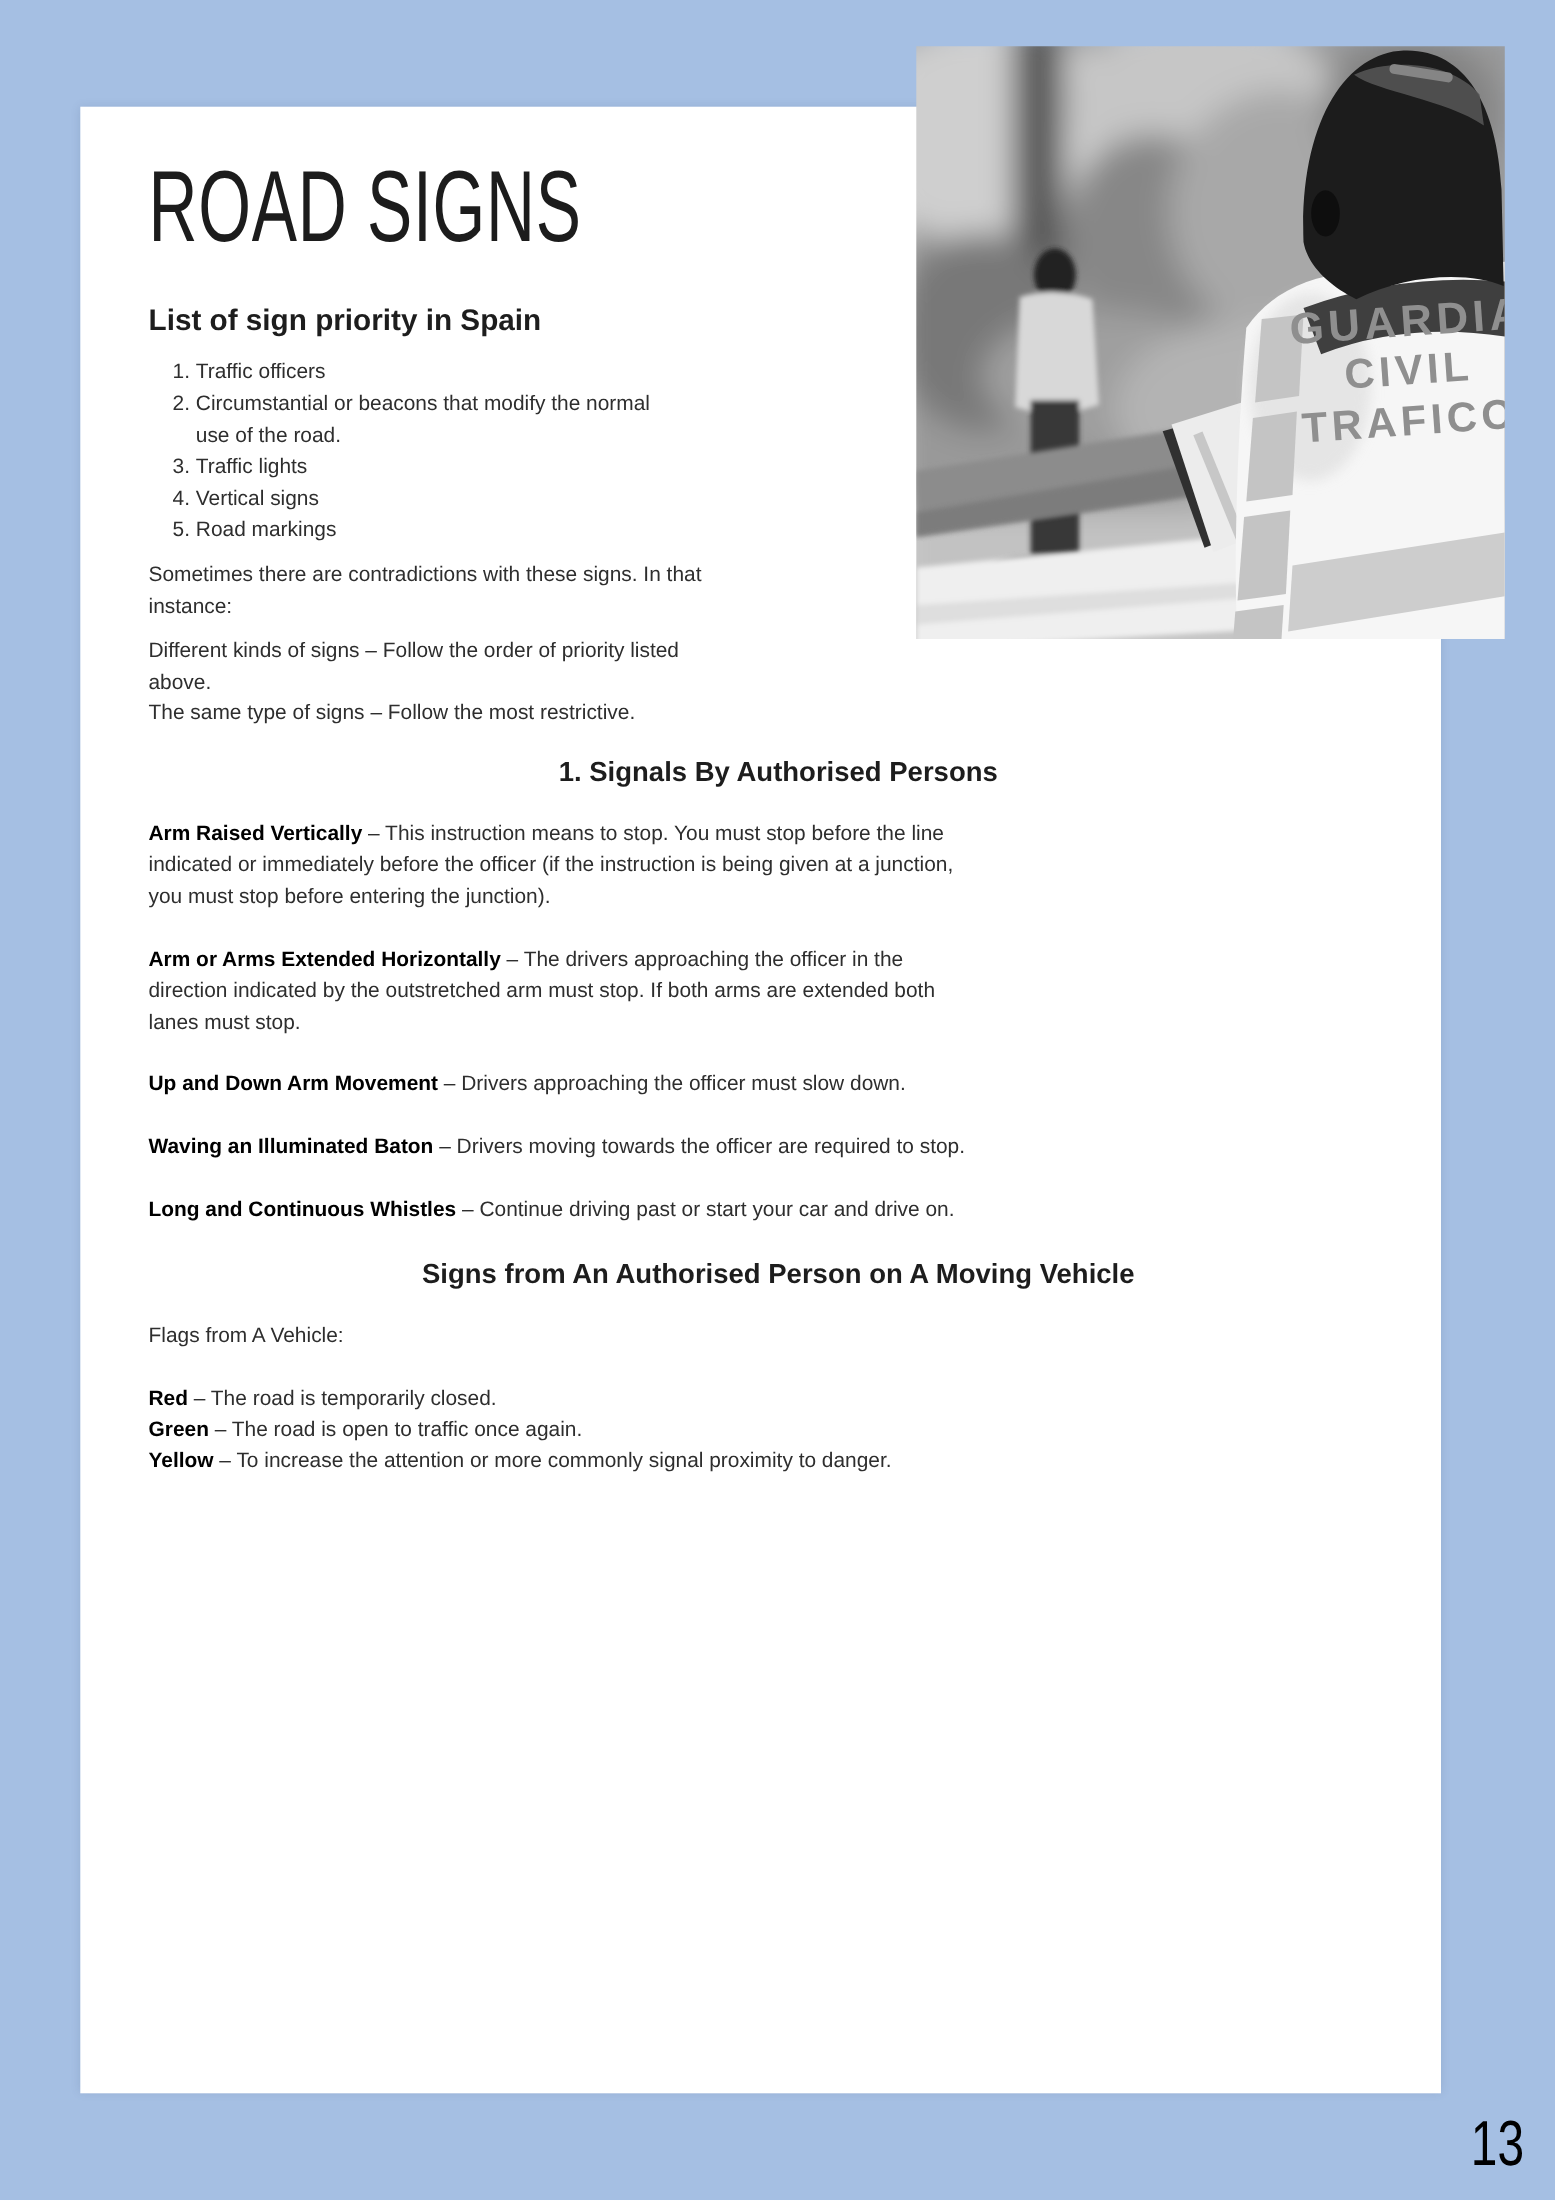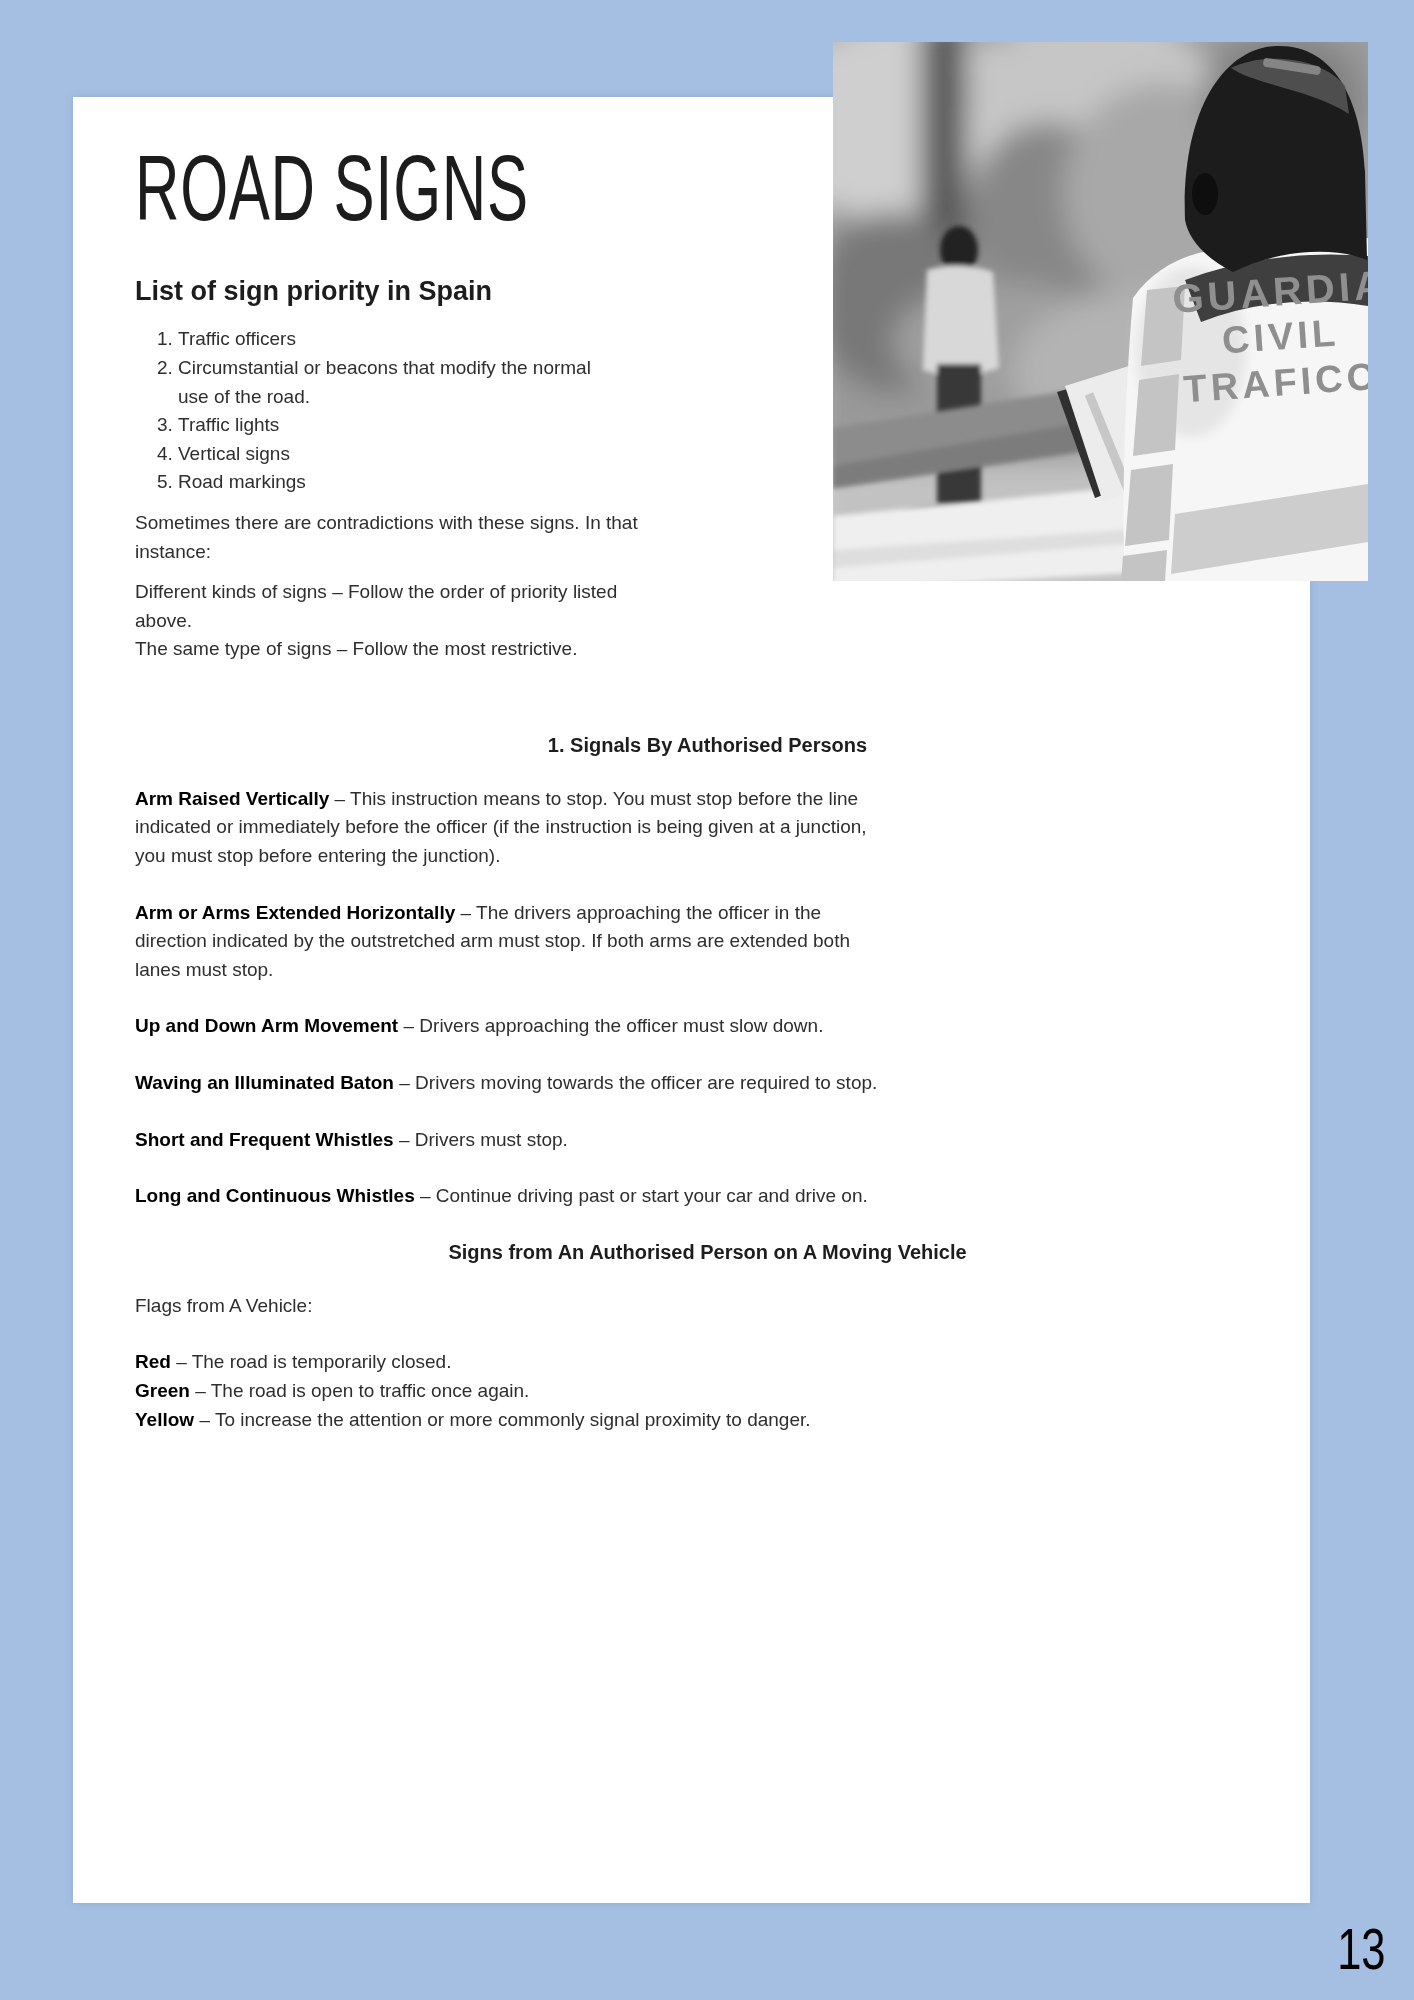--- a/index.html
+++ b/index.html
@@ -50,25 +50,25 @@
     margin:18px 0 0 0;
     padding-left:43px;
   }
   ol.priority-list li { white-space:pre-line; }
   .para {
     margin:28px 0 0 0;
     white-space:pre-line;
   }
   .para-gap { margin-top:12px; }
   .h-center {
-    font-size:20px;
+    font-size:25px;
     font-weight:700;
     color:#1d1d1d;
     text-align:center;
-    margin:70px 0 0 0;
+    margin:24px 0 0 0;
   }
   .h-center.tight { margin-top:30px; }
   .lead { font-weight:700; color:#000000; }
   .flags-block { margin-top:28px; }
   .flag-line { white-space:pre-line; }
   .photo-frame {
     position:absolute;
     left:833px; top:42px;
     width:535px; height:539px;
     z-index:5;
@@ -125,21 +125,20 @@
 you must stop before entering the junction).</span></p>
 
     <p class="body-text para"><span class="lead">Arm or Arms Extended Horizontally</span><span> – The drivers approaching the officer in the
 direction indicated by the outstretched arm must stop. If both arms are extended both
 lanes must stop.</span></p>
 
     <p class="body-text para"><span class="lead">Up and Down Arm Movement</span><span> – Drivers approaching the officer must slow down.</span></p>
 
     <p class="body-text para"><span class="lead">Waving an Illuminated Baton</span><span> – Drivers moving towards the officer are required to stop.</span></p>
 
-    <p class="body-text para"><span class="lead">Short and Frequent Whistles</span><span> – Drivers must stop.</span></p>
 
     <p class="body-text para"><span class="lead">Long and Continuous Whistles</span><span> – Continue driving past or start your car and drive on.</span></p>
 
     <h3 class="h-center tight">Signs from An Authorised Person on A Moving Vehicle</h3>
 
     <p class="body-text para">Flags from A Vehicle:</p>
 
     <div class="body-text flags-block">
       <div class="flag-line"><span class="lead">Red</span><span> – The road is temporarily closed.</span></div>
       <div class="flag-line"><span class="lead">Green</span><span> – The road is open to traffic once again.</span></div>

